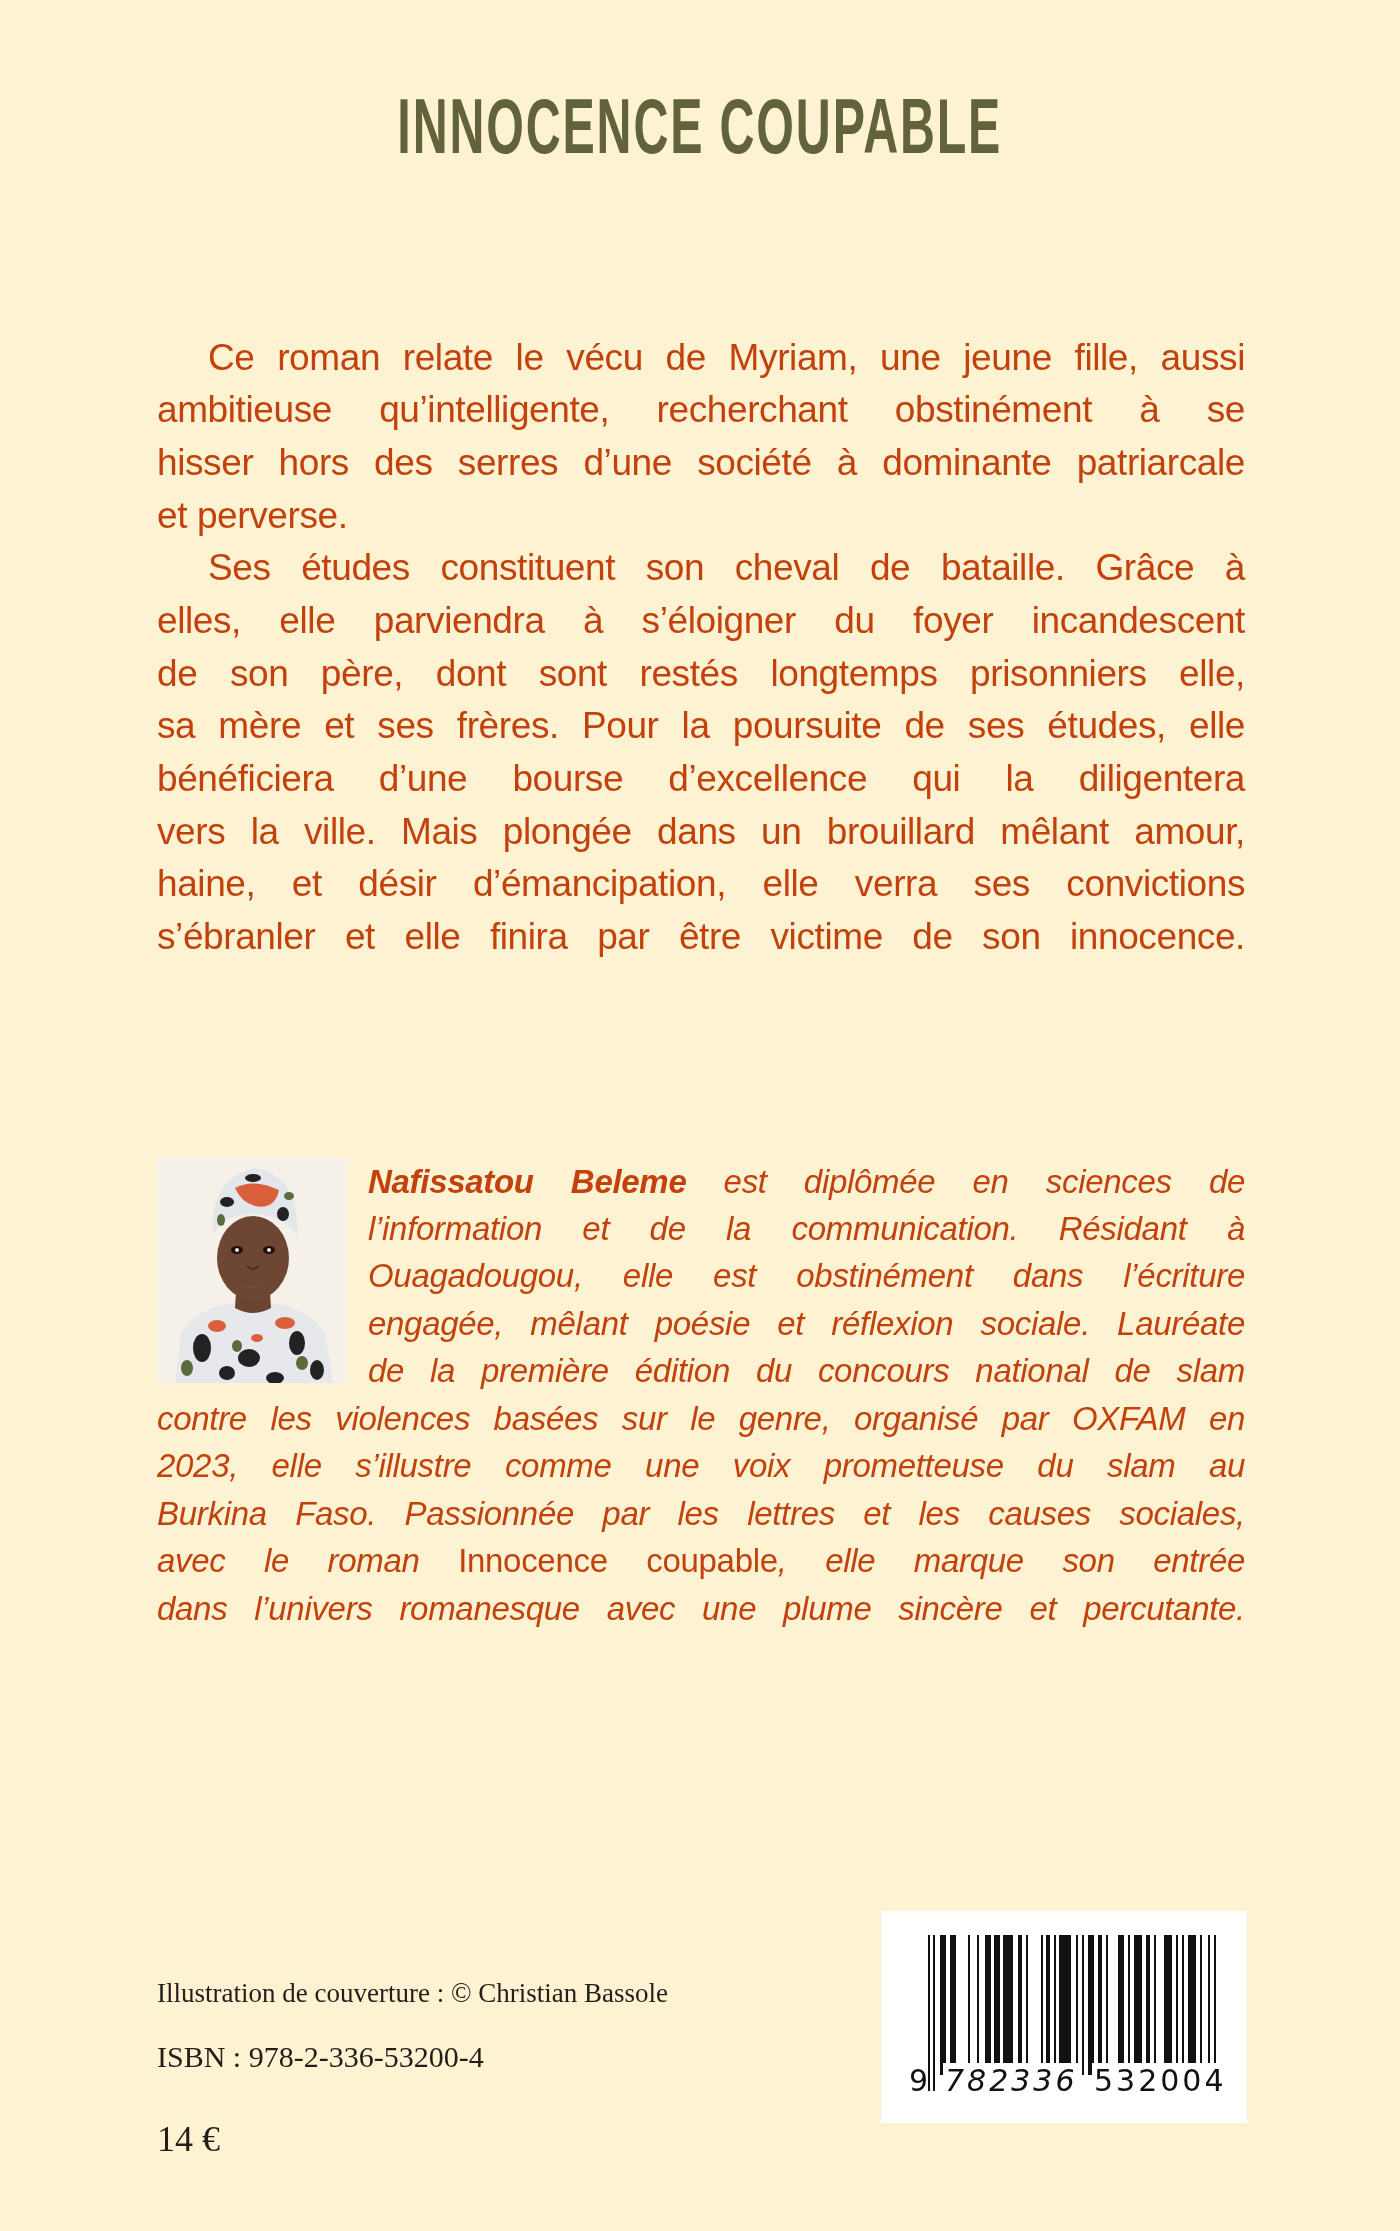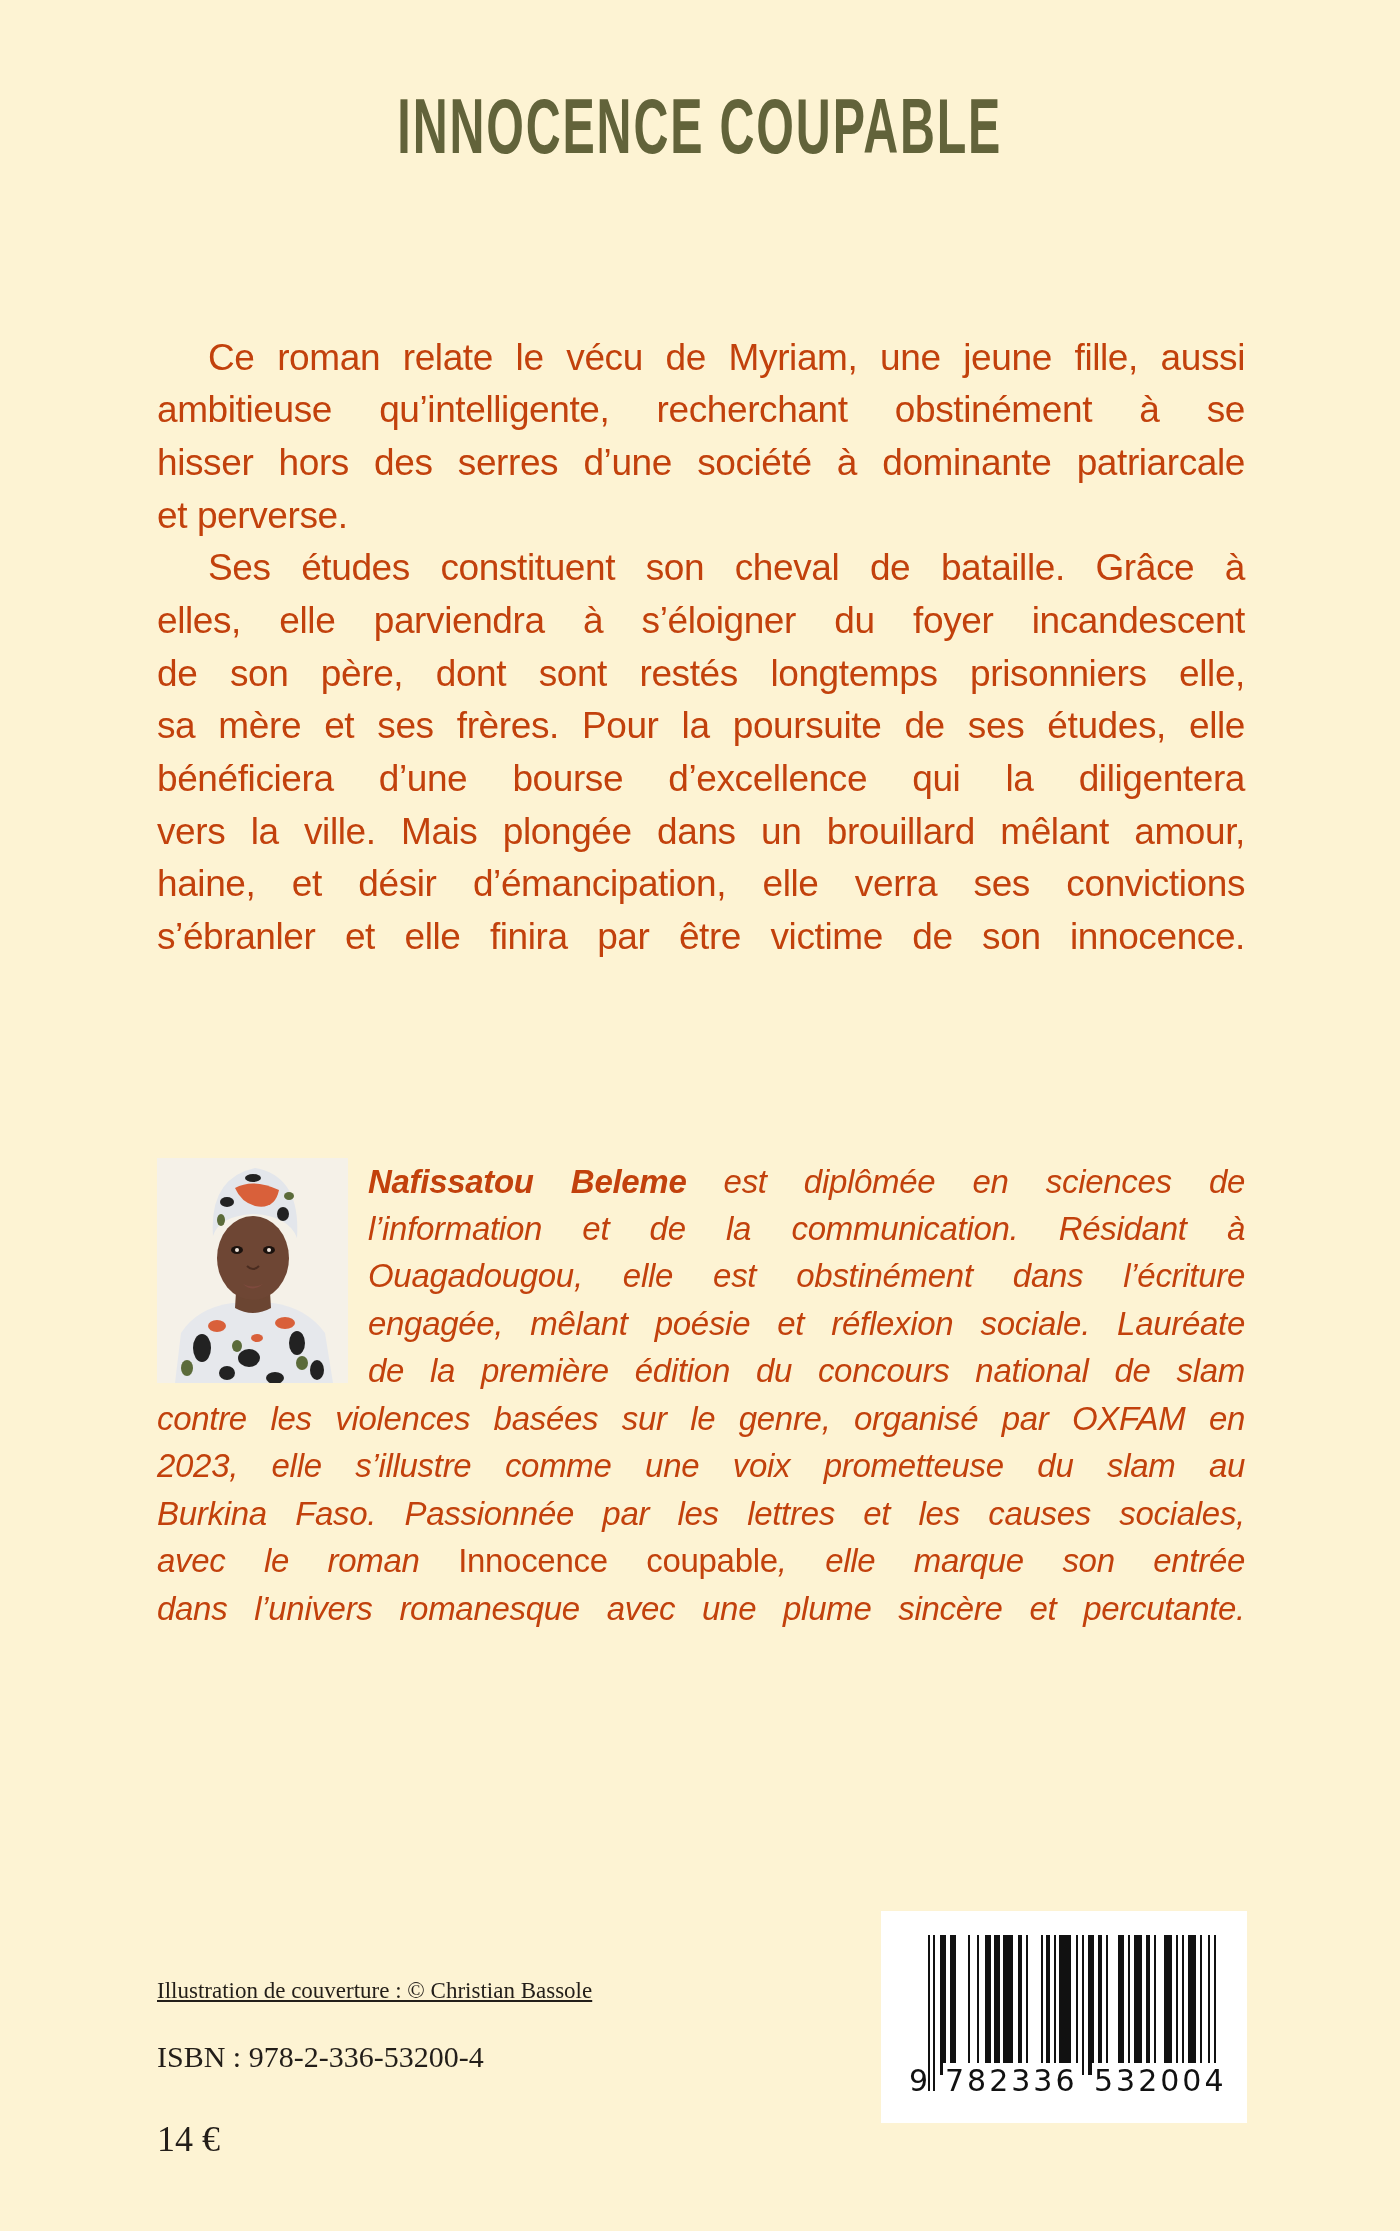--- a/index.html
+++ b/index.html
@@ -22,21 +22,21 @@
   .bio { font-size:33px; height:44px; line-height:44px; font-style:italic; letter-spacing:-0.3px; }
   .bio.short { left:368px; width:877px; }
   .bio b { font-weight:bold; }
   .bio .roman { font-style:normal; }
   .photo { position:absolute; left:157px; top:1158px; width:191px; height:225px; overflow:hidden; background:#F6F2EA; }
   .credits { position:absolute; left:157px; font-family:"Liberation Serif", serif; color:#231E19; white-space:nowrap; }
   .barcode-box { position:absolute; left:881px; top:1911px; width:366px; height:212px; background:#FFFFFF; }
   .barcode-bars { position:absolute; left:47px; top:24px; }
   .barcode-digits { position:absolute; left:28px; top:152px; font-family:"DejaVu Sans", sans-serif; font-size:30px; color:#111; letter-spacing:3px; white-space:nowrap; background:transparent; }
   .bd-first { position:absolute; left:0; }
-  .bd-group1 { position:absolute; left:34px; background:#fff; padding:0 2px; }
+  .bd-group1 { position:absolute; left:34px; background:#fff; padding:0 2px;font-style:italic; }
   .bd-group2 { position:absolute; left:175px; background:#fff; padding:0 2px;margin-left:8px; }
 </style>
 </head>
 <body>
 
 <div class="title"><span>INNOCENCE COUPABLE</span></div>
 
 <div class="line summary indent" style="top:334px">Ce roman relate le vécu de Myriam, une jeune fille, aussi</div>
 <div class="line summary" style="top:386px">ambitieuse qu’intelligente, recherchant obstinément à se</div>
 <div class="line summary" style="top:439px">hisser hors des serres d’une société à dominante patriarcale</div>
@@ -103,21 +103,21 @@
 <div class="line bio short" style="top:1207px">l’information et de la communication. Résidant à</div>
 <div class="line bio short" style="top:1254px">Ouagadougou, elle est obstinément dans l’écriture</div>
 <div class="line bio short" style="top:1302px">engagée, mêlant poésie et réflexion sociale. Lauréate</div>
 <div class="line bio short" style="top:1349px">de la première édition du concours national de slam</div>
 <div class="line bio" style="top:1397px">contre les violences basées sur le genre, organisé par OXFAM en</div>
 <div class="line bio" style="top:1444px">2023, elle s’illustre comme une voix prometteuse du slam au</div>
 <div class="line bio" style="top:1492px">Burkina Faso. Passionnée par les lettres et les causes sociales,</div>
 <div class="line bio" style="top:1539px"><span>avec le roman </span><span class="roman">Innocence coupable</span><span>, elle marque son entrée</span></div>
 <div class="line bio" style="top:1587px">dans l’univers romanesque avec une plume sincère et percutante.</div>
 
-<div class="credits" style="top:1978px; font-size:23px;text-decoration:underline;">Illustration de couverture : © Christian Bassole</div>
+<div class="credits" style="top:1978px; font-size:27px;">Illustration de couverture : © Christian Bassole</div>
 <div class="credits" style="top:2040px; font-size:30px;">ISBN : 978-2-336-53200-4</div>
 <div class="credits" style="top:2118px; font-size:36px;">14 €</div>
 
 <div class="barcode-box">
   <svg class="barcode-bars" width="292" height="156" viewBox="0 0 292 156" xmlns="http://www.w3.org/2000/svg">
     <g fill="#111">
       <rect x="0" y="0" width="2" height="156"></rect>
       <rect x="5" y="0" width="2" height="156"></rect>
       <rect x="12" y="0" width="6" height="140"></rect>
       <rect x="22" y="0" width="6" height="140"></rect>

